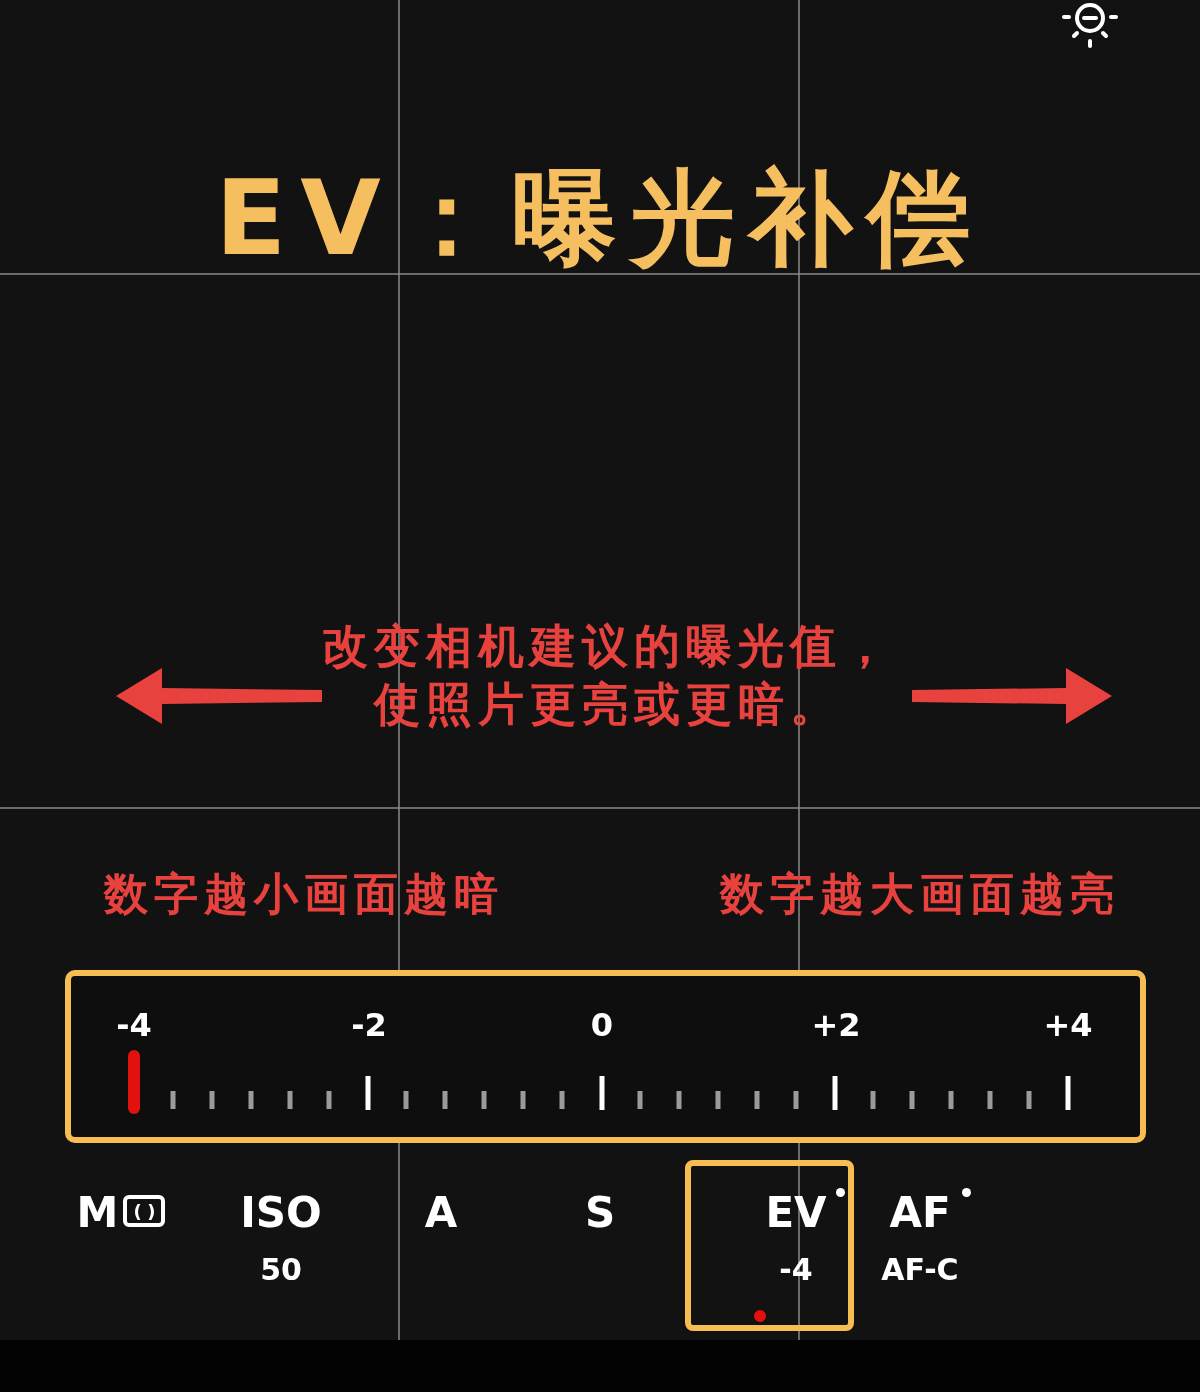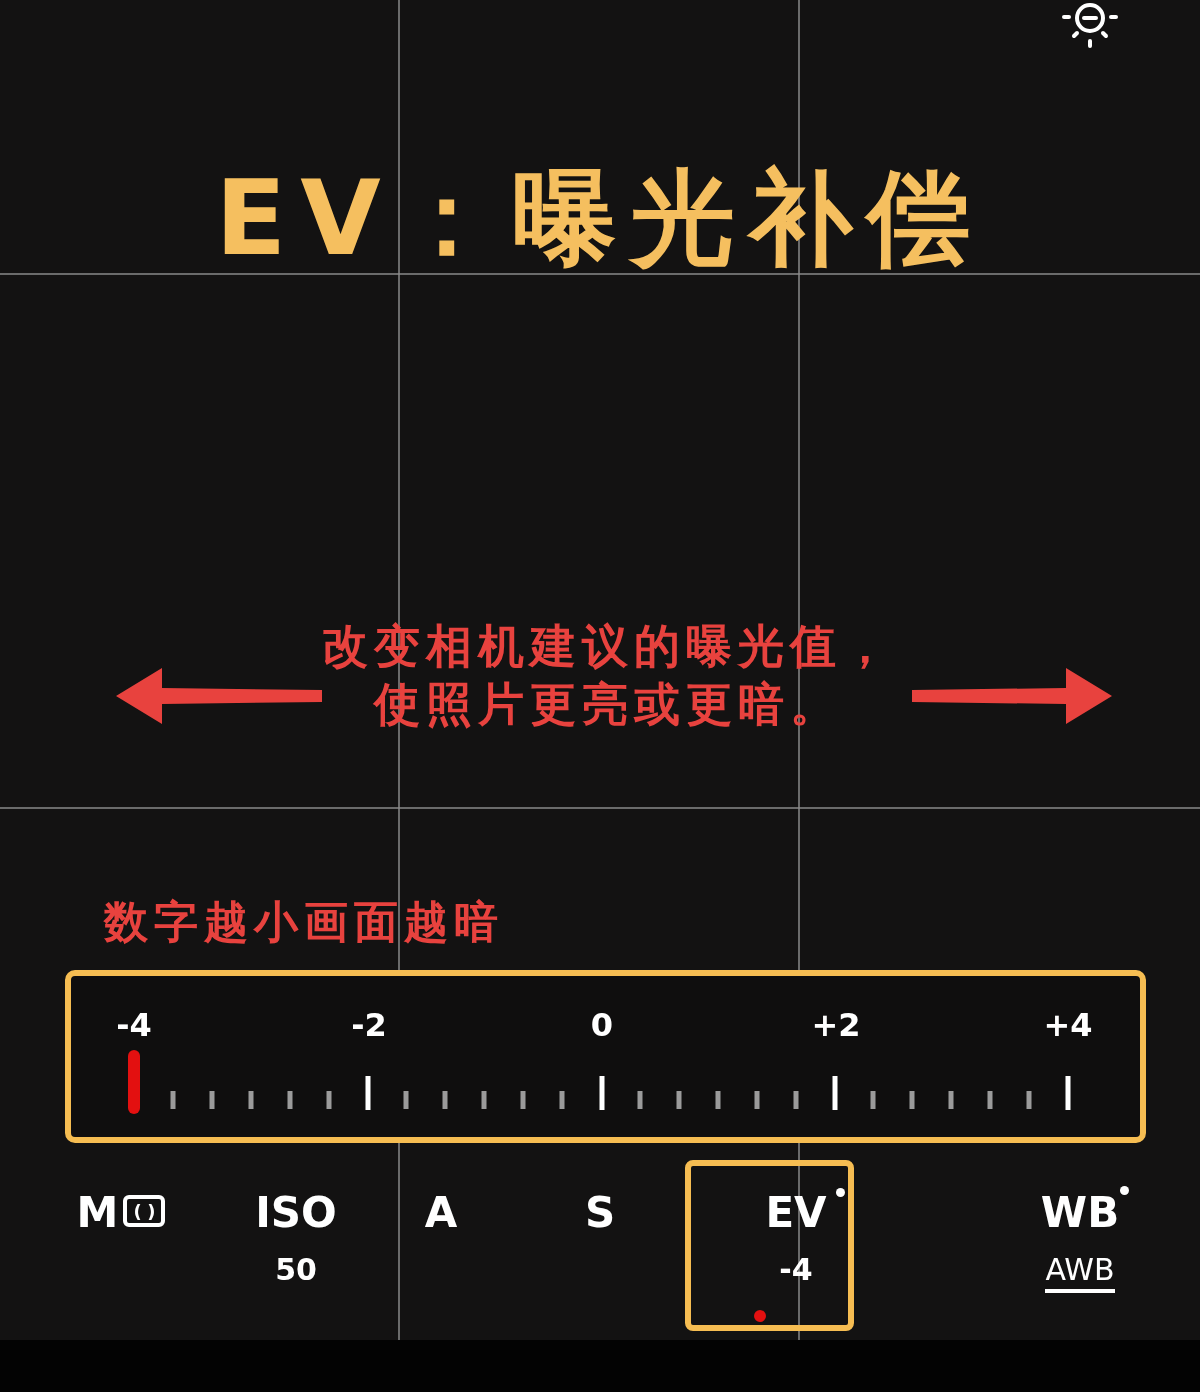--- a/index.html
+++ b/index.html
@@ -31,21 +31,21 @@
     font-size: 46px; line-height: 56px; letter-spacing: 6px;
   }
   .desc.l1 { top: 618px; left: 8px; }
   .desc.l2 { top: 676px; left: 8px; }
 
   .arrow { position: absolute; top: 668px; }
   .arrow.left { left: 116px; }
   .arrow.right { left: 910px; }
 
   .hint { position: absolute; top: 866px; font-size: 44px; line-height: 56px; letter-spacing: 6px; white-space: nowrap; }
-  .hint.left { left: 104px; margin-top: 28px; }
+  .hint.left { left: 104px; }
   .hint.right { left: 720px; }
 
   .scale-box {
     position: absolute; left: 65px; top: 970px; width: 1069px; height: 161px;
     border: 6px solid #f6bd52; border-radius: 10px; background: #0f0e0e;
   }
   .scale-label {
     position: absolute; top: 30px; color: #fff; font-weight: bold; font-size: 32px;
     transform: translateX(-50%); white-space: nowrap;
   }
@@ -105,20 +105,21 @@
       <polygon points="0,28 46,0 46,20 206,22 206,34 46,36 46,56" fill="#e8423e"></polygon>
     </svg>
   </div>
   <div class="arrow right">
     <svg width="202" height="56" viewBox="0 0 202 56">
       <polygon points="202,28 156,0 156,20 2,22 2,34 156,36 156,56" fill="#e8423e"></polygon>
     </svg>
   </div>
 
   <div class="hint left red-text">数字越小画面越暗</div>
+  <div class="hint right red-text">数字越大画面越亮</div>
 
   <div class="scale-box">
     <div class="scale-label" style="left:63px">-4</div>
     <div class="scale-label" style="left:298px">-2</div>
     <div class="scale-label" style="left:531px">0</div>
     <div class="scale-label" style="left:765px">+2</div>
     <div class="scale-label" style="left:997px">+4</div>
 
     <div class="indicator" style="left:63px"></div>
 
@@ -151,37 +152,37 @@
     <div class="tick major" style="left:997px"></div>
   </div>
 
   <div class="controls">
     <div class="ctrl" style="left:121px">
       <span class="lbl">M</span>
       <span class="meter-icon">
         <span style="left:6px">(</span><span style="right:6px">)</span>
       </span>
     </div>
-    <div class="ctrl" style="left:296px">
+    <div class="ctrl" style="left:281px">
       <span class="lbl">ISO</span>
       <span class="val">50</span>
     </div>
     <div class="ctrl" style="left:441px">
       <span class="lbl">A</span>
     </div>
     <div class="ctrl" style="left:600px">
       <span class="lbl">S</span>
     </div>
     <div class="ctrl" style="left:796px">
       <span class="lbl"><span>EV</span><i class="dot" style="right:-18px"></i></span>
       <span class="val">-4</span>
     </div>
-    <div class="ctrl" style="left:1080px">
-      <span class="lbl"><span>WB</span><i class="dot" style="right:-10px;top:6px"></i></span>
-      <span class="val"><span class="awb">AWB</span></span>
+    <div class="ctrl" style="left:920px">
+      <span class="lbl"><span>AF</span><i class="dot" style="right:-20px"></i></span>
+      <span class="val">AF-C</span>
     </div>
   </div>
 
   <div class="ev-frame"></div>
   <div class="ev-red-dot"></div>
 </div>
 
 <div class="bottom-bar"></div>
 
 </body></html>

